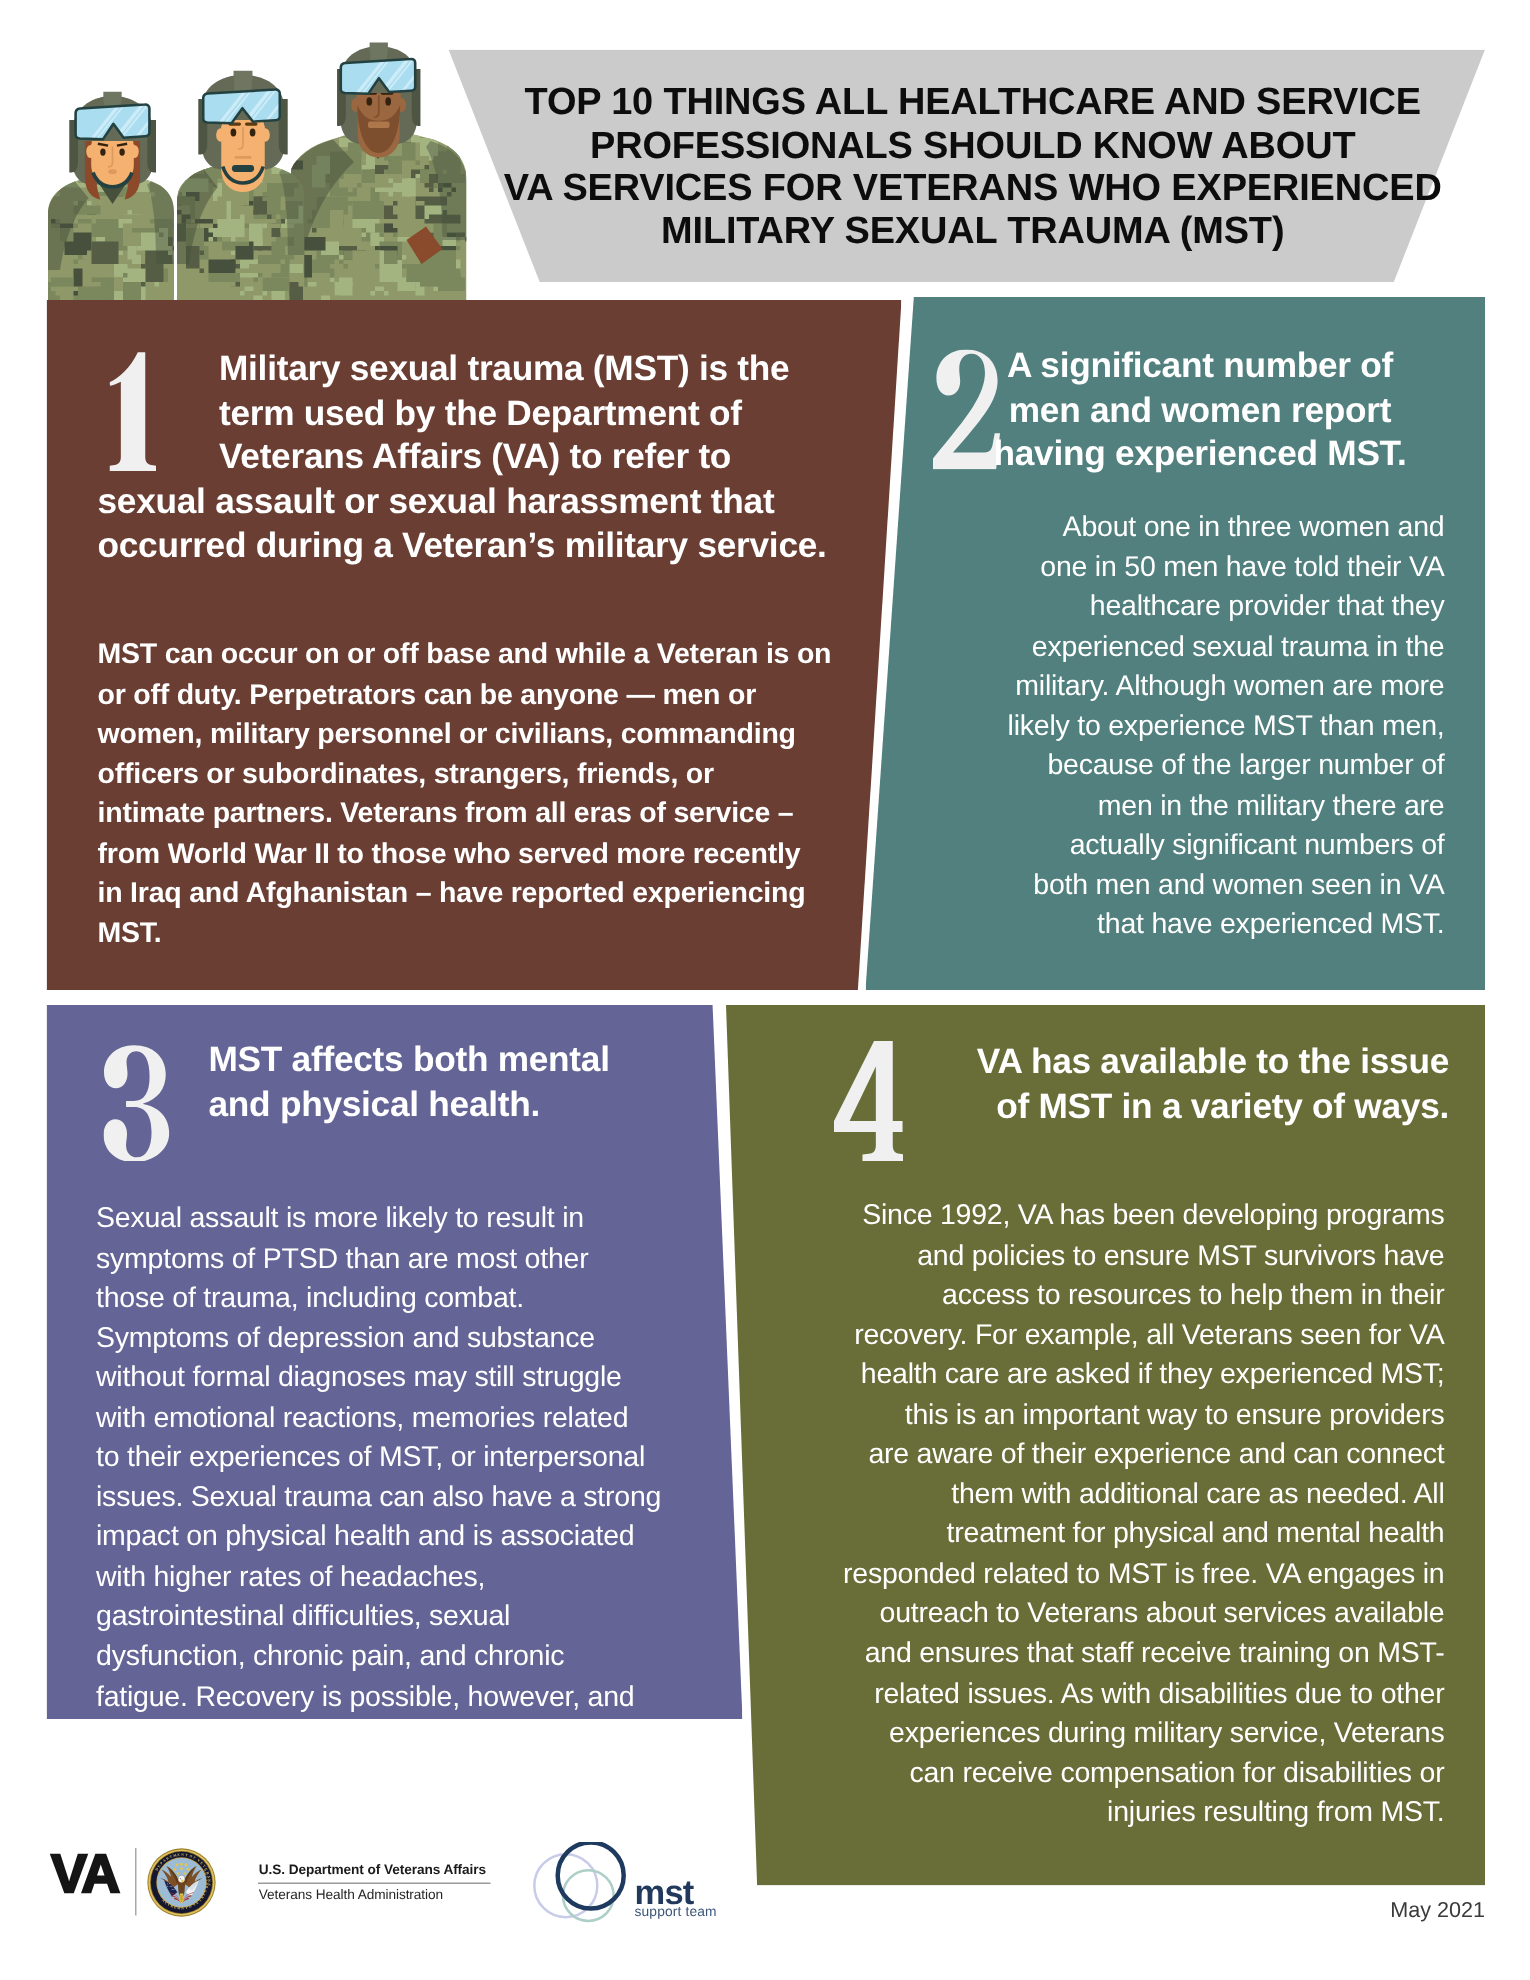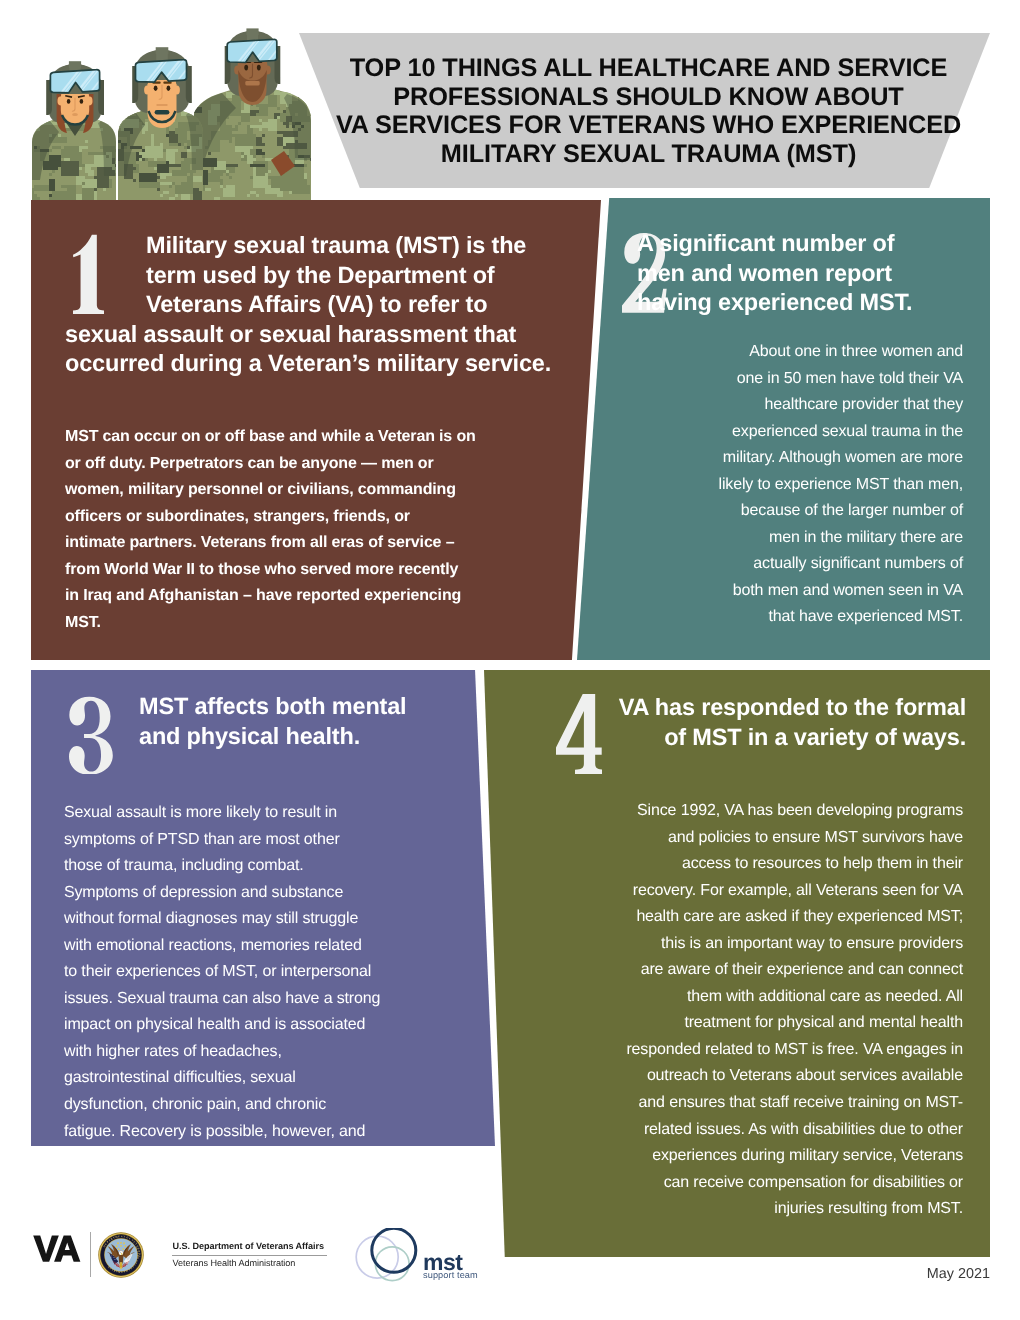--- a/index.html
+++ b/index.html
@@ -21,42 +21,42 @@
 
   
   .card{position:absolute;color:#fff;}
   .card > .bg{position:absolute;inset:0;}
   .card .num{position:absolute;}
   .card .num svg{display:block;width:100%;height:100%;}
   .card .num path{fill:#eff0ef;}
   .card .head{position:absolute;font-family:"Liberation Sans",sans-serif;font-weight:bold;
               font-size:23.5px;line-height:29.6px;letter-spacing:-0.18px;}
   .card .body{position:absolute;font-family:"Liberation Sans",sans-serif;font-weight:normal;
-              font-size:16px;line-height:26.55px;letter-spacing:-0.15px;}
+              font-size:19px;line-height:26.55px;letter-spacing:-0.15px;}
   .card .head > div, .card .body > div{white-space:nowrap;}
 
   #card1{left:31px;top:200px;width:570px;height:460px;}
   #card1 .bg{background:#6A3E33;clip-path:polygon(0 0,100% 0,94.9% 100%,0 100%);}
   #card2{left:577px;top:198px;width:413px;height:462px;}
   #card2 .bg{background:#51807E;clip-path:polygon(7.8% 0,100% 0,100% 100%,0 100%);}
   #card3{left:31px;top:670px;width:464px;height:476px;}
   #card3 .bg{background:#646596;clip-path:polygon(0 0,95.7% 0,100% 100%,0 100%);}
   #card4{left:484px;top:670px;width:506px;height:587px;}
   #card4 .bg{background:#696E38;clip-path:polygon(0 0,100% 0,100% 100%,4.1% 100%);}
 
   
   #card1 .num{left:41.5px;top:34.4px;width:31.4px;height:80.1px;}
   #card1 .head{left:34px;top:31px;width:524px;}
   #card1 .head > div:nth-child(1),
   #card1 .head > div:nth-child(2),
   #card1 .head > div:nth-child(3){padding-left:81px;}
   #card1 .body{left:34px;top:224px;width:510px;font-weight:bold;}
 
   #card2 .num{left:45px;top:35px;width:45px;height:79.8px;}
-  #card2 .head{left:60px;top:31px;width:326px;text-align:left;}
+  #card2 .head{left:60px;top:31px;width:326px;text-align:center;}
   #card2 .body{left:24px;top:141px;width:362px;text-align:right;}
 
   #card3 .num{left:38px;top:23.7px;width:43.8px;height:80.8px;}
   #card3 .head{left:108px;top:22px;width:300px;}
   #card3 .body{left:33px;top:130px;width:400px;}
 
   #card4 .num{left:71.7px;top:24.4px;width:46.3px;height:80.1px;}
   #card4 .head{left:110px;top:23px;width:372px;text-align:right;}
   #card4 .body{left:66px;top:128px;width:413px;text-align:right;}
 
@@ -875,21 +875,21 @@
   </div>
 
   <div class="card" id="card4">
     <div class="bg"></div>
     <div class="num">
         <svg viewBox="2 1 78 99" preserveAspectRatio="none">
           <path d="M 34 100 L 34 94.6 L 41 93.9 C 47 93.2 49 91.2 49 86.6 L 49 76 L 2 76 L 2 67 L 47 1 L 68 1 L 68 67 L 79 67 L 79 76 L 68 76 L 68 86.6 C 68 91.2 70 93.2 76 93.9 L 82 94.6 L 82 100 Z M 49 67 L 49 22 L 19.5 67 Z"></path>
         </svg>
       </div>
     <div class="head">
-        <div>VA has responded to the formal</div>
+        <div>VA has available to the issue</div>
         <div>of MST in a variety of ways.</div>
       </div>
     <div class="body">
         <div>Since 1992, VA has been developing programs</div>
         <div>and policies to ensure MST survivors have</div>
         <div>access to resources to help them in their</div>
         <div>recovery. For example, all Veterans seen for VA</div>
         <div>health care are asked if they experienced MST;</div>
         <div>this is an important way to ensure providers</div>
         <div>are aware of their experience and can connect</div>

